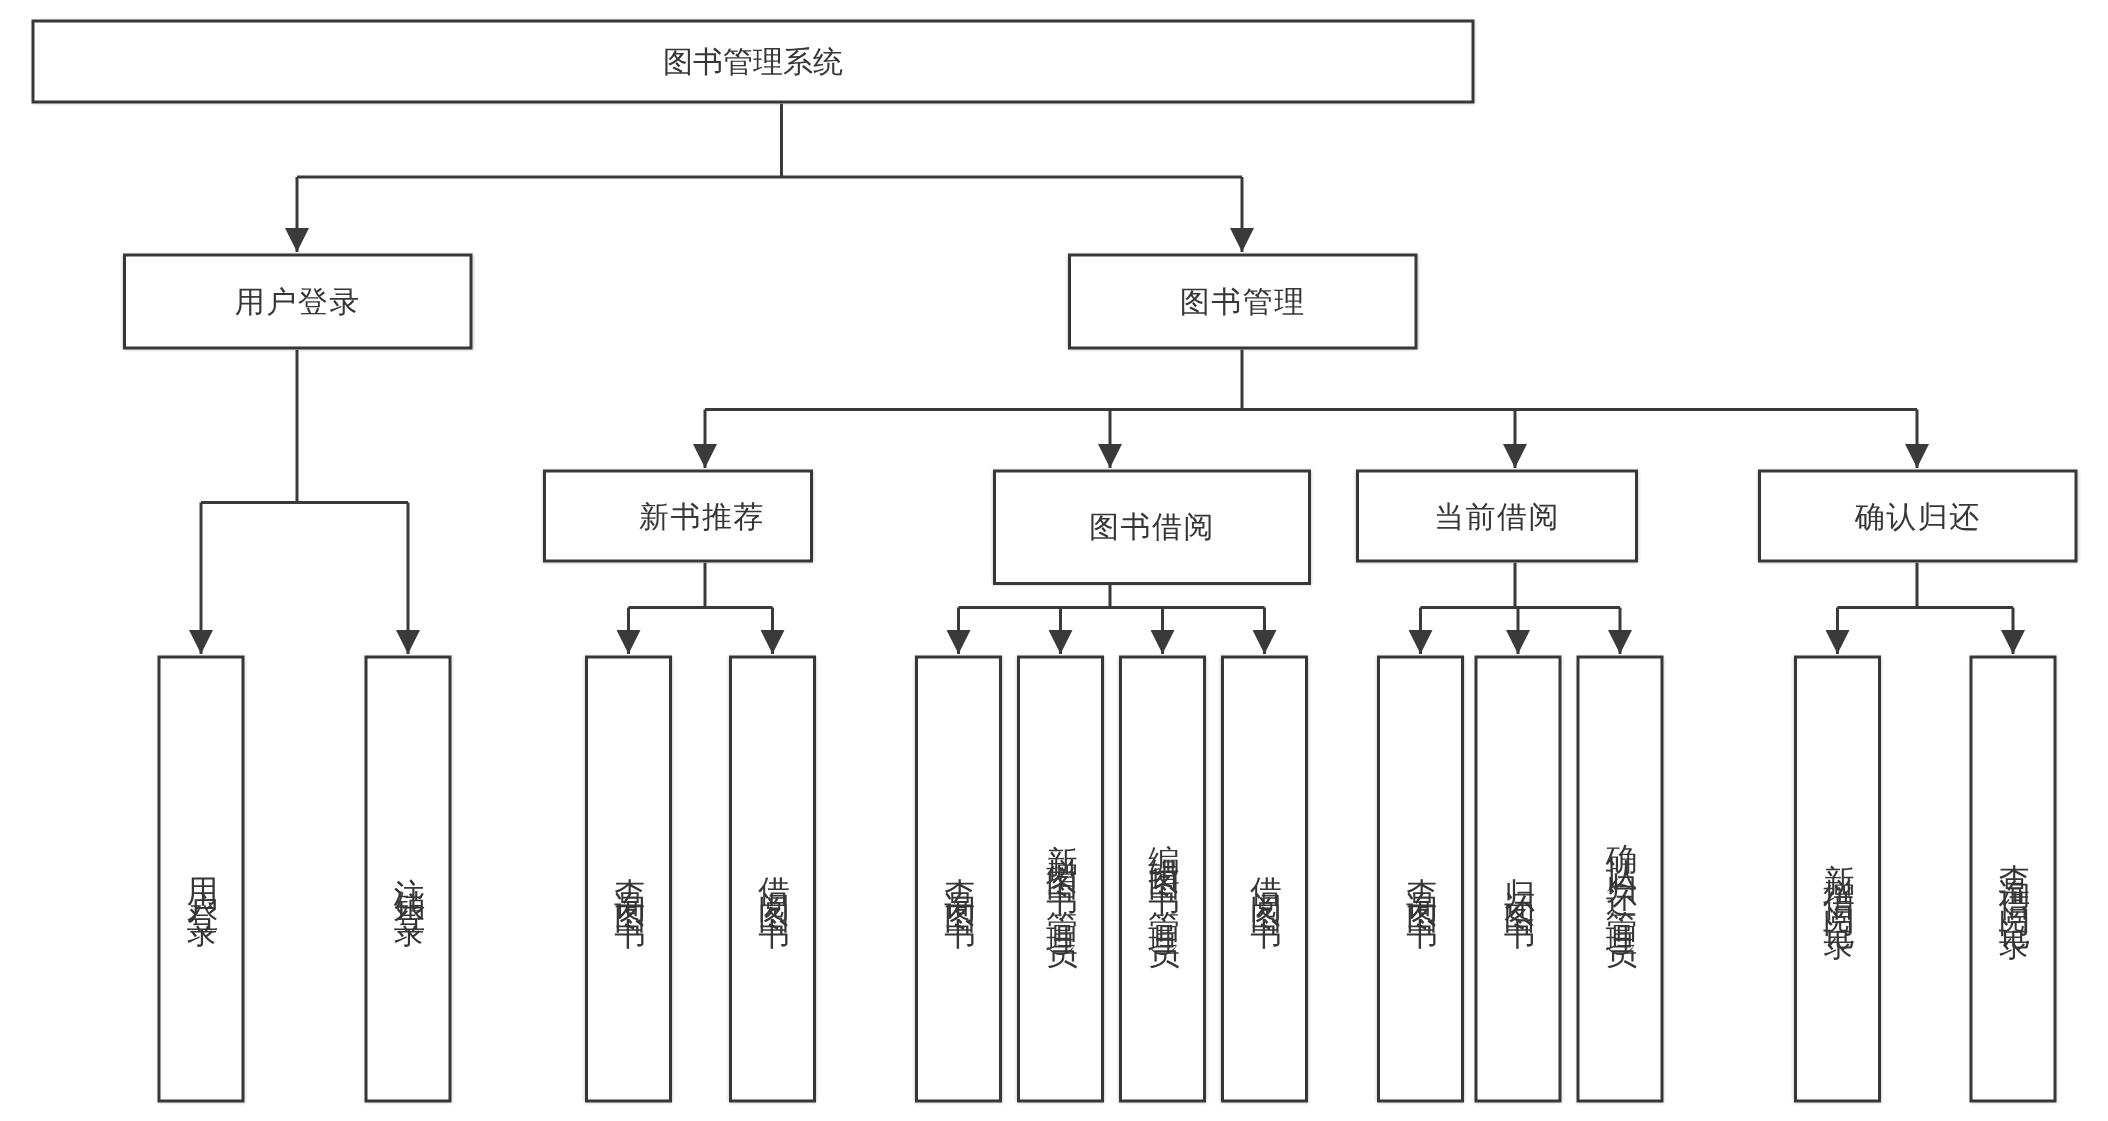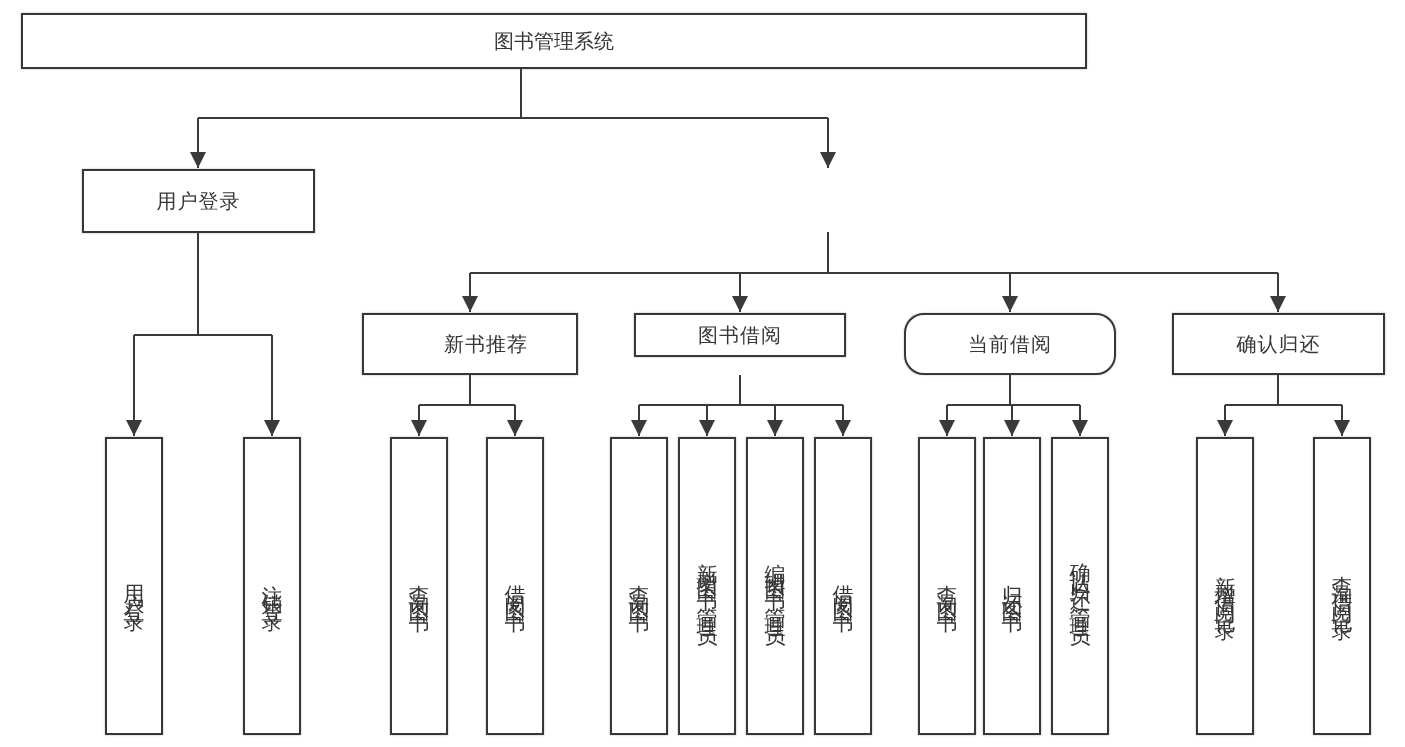--- a/index.html
+++ b/index.html
@@ -104,27 +104,28 @@
       <path d="M947,405 V436" marker-end="url(#arrow)"></path>
       <path d="M1012,405 V436" marker-end="url(#arrow)"></path>
       <path d="M1080,405 V436" marker-end="url(#arrow)"></path>
 
       <path d="M1278,375 V405 M1225,405 H1342"></path>
       <path d="M1225,405 V436" marker-end="url(#arrow)"></path>
       <path d="M1342,405 V436" marker-end="url(#arrow)"></path>
     </g>
   </svg>
 
-  <div class="box root" style="left:21px; top:13px; width:1066px; height:56px;">图书管理系统</div>
+  <div class="box root" style="left:21px; top:13px; width:962px; height:56px;">图书管理系统</div>
 
   <div class="box hbox" style="left:82px; top:169px; width:233px; height:64px;">用户登录</div>
+  <div class="box hbox" style="left:712px; top:169px; width:233px; height:64px;">图书管理</div>
 
-  <div class="box hbox" style="left:362px; top:313px; width:216px; height:62px;padding-left:32px;">新书推荐</div>
-  <div class="box hbox" style="left:634px; top:313px; width:212px; height:44px;">图书借阅</div>
-  <div class="box hbox" style="left:904px; top:313px; width:212px; height:62px;border-radius:20px;">当前借阅</div>
+  <div class="box hbox" style="left:362px; top:313px; width:180px; height:62px;padding-left:32px;">新书推荐</div>
+  <div class="box hbox" style="left:662px; top:313px; width:212px; height:77px;">图书借阅</div>
+  <div class="box hbox" style="left:904px; top:313px; width:188px; height:62px;">当前借阅</div>
   <div class="box hbox" style="left:1172px; top:313px; width:213px; height:62px;">确认归还</div>
 
   <div class="box vbox" style="left:105px;">用户登录</div>
   <div class="box vbox" style="left:243px;">注销登录</div>
 
   <div class="box vbox" style="left:390px;">查询图书</div>
   <div class="box vbox" style="left:486px;">借阅图书</div>
 
   <div class="box vbox" style="left:610px;">查询图书</div>
   <div class="box vbox" style="left:678px;">新增图书（管理员）</div>

